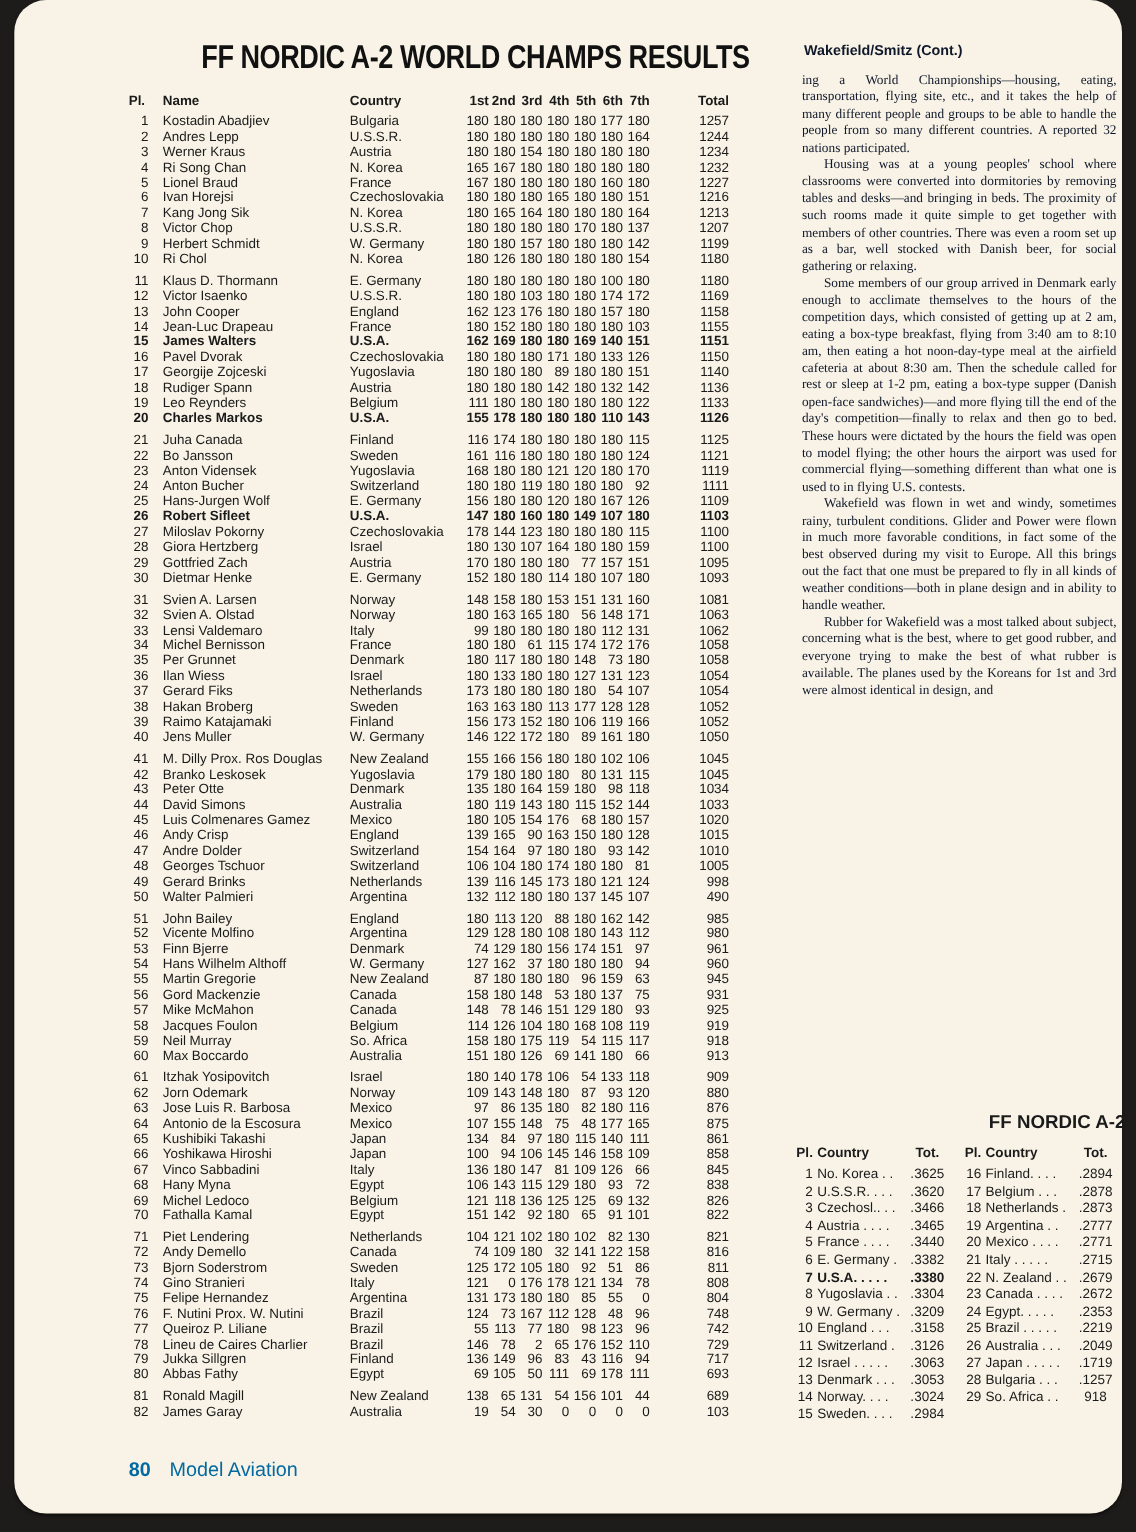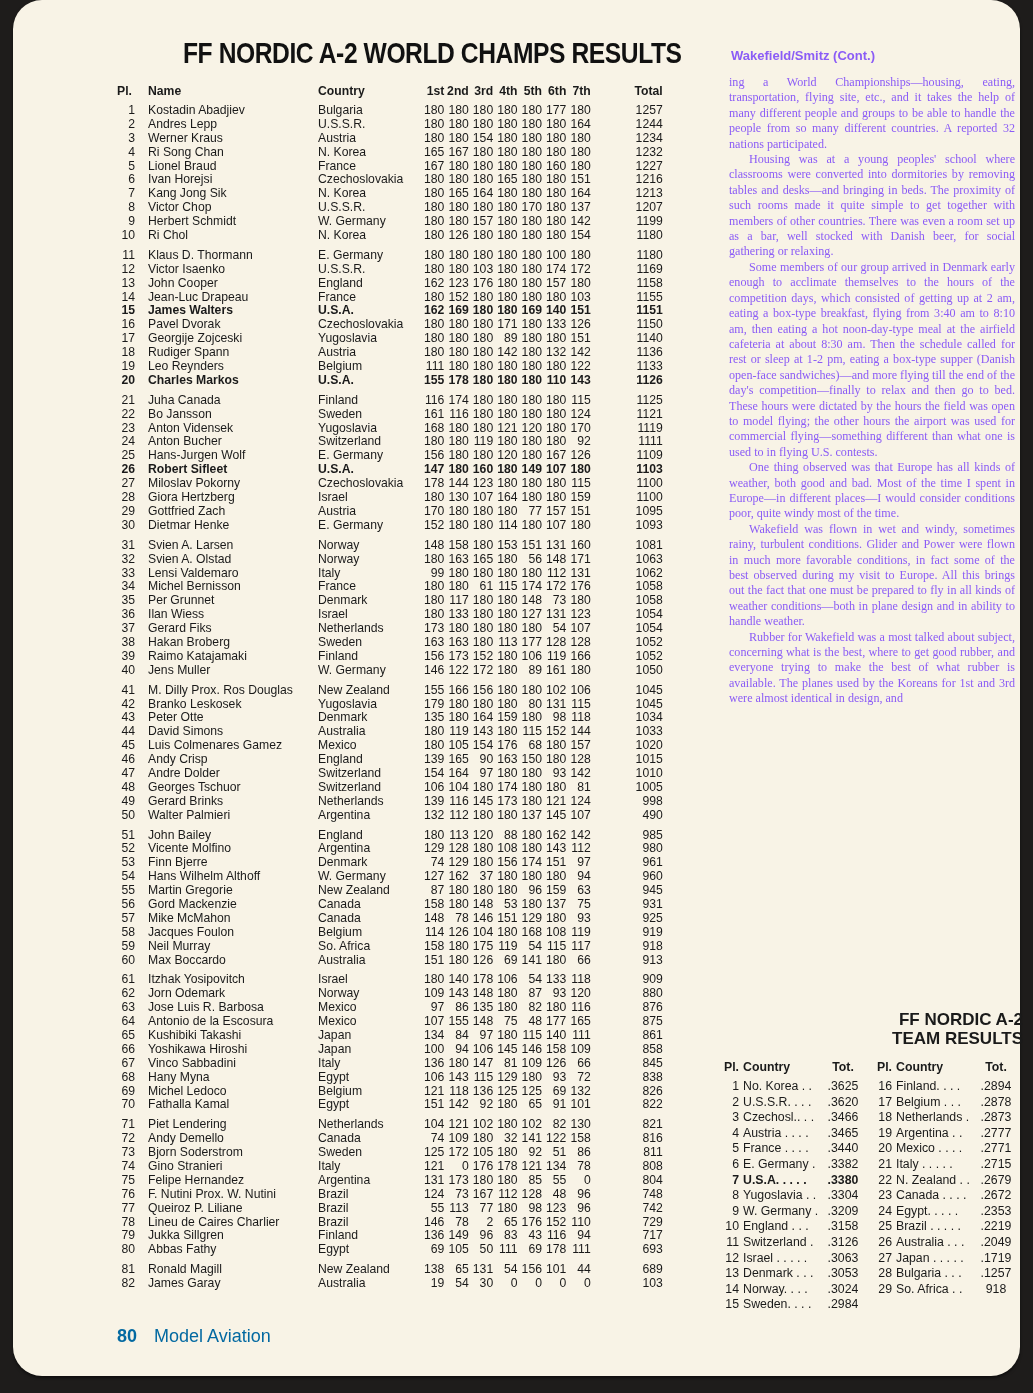--- a/index.html
+++ b/index.html
@@ -10,21 +10,21 @@
   .row { display:flex; height:13.9px; line-height:13.9px; white-space:nowrap; }
   .row.hdr { font-weight:bold; height:18px; line-height:18px; margin-bottom:4px; }
   .row.bold { font-weight:bold; }
   .gap { height:6px; }
   .c-pl { width:18px; text-align:right; }
   .c-name { width:170px; padding-left:13px; overflow:visible; }
   .c-country { width:102px; }
   .c-r { width:24.4px; text-align:right; }
   .c-tot { width:72px; text-align:right; }
   .hdr .c-pl { text-align:left; }
-  .side { position:absolute; left:716px; top:38px; width:286px; font-family:"Liberation Serif", serif; font-size:12.1px; color:#8b5cf6;margin-top:10px; }
+  .side { position:absolute; left:716px; top:38px; width:286px; font-family:"Liberation Serif", serif; font-size:12.1px; color:#0f172a; }
   .side h3 { margin:0 0 12px 2px; font-family:"Liberation Sans", sans-serif; font-size:13px; font-weight:bold; }
   .side p { margin:0; text-align:justify; line-height:15.4px; text-indent:20px; }
   .side p.first { text-indent:0; }
   .team { position:absolute; left:704px; top:1010px; width:306px; font-family:"Liberation Sans", sans-serif; color:#1a1a1a; }
   .team-title { text-align:right; font-weight:bold; font-size:17px; line-height:19px; }
   .team-cols { display:flex; margin-top:12px; font-size:12.3px; }
   .tcol { width:153px; }
   .trow { display:flex; height:15.6px; line-height:15.6px; white-space:nowrap; }
   .trow.hdr { font-weight:bold; height:19px; }
   .trow.bold { font-weight:bold; }
@@ -1131,30 +1131,28 @@
         </div>
       </div>
   </div>
 
   <div class="side">
     <h3>Wakefield/Smitz (Cont.)</h3>
     <div id="paras">
         <p class="first">ing a World Championships—housing, eating, transportation, flying site, etc., and it takes the help of many different people and groups to be able to handle the people from so many different countries. A reported 32 nations participated.</p>
         <p>Housing was at a young peoples' school where classrooms were converted into dormitories by removing tables and desks—and bringing in beds. The proximity of such rooms made it quite simple to get together with members of other countries. There was even a room set up as a bar, well stocked with Danish beer, for social gathering or relaxing.</p>
         <p>Some members of our group arrived in Denmark early enough to acclimate themselves to the hours of the competition days, which consisted of getting up at 2 am, eating a box-type breakfast, flying from 3:40 am to 8:10 am, then eating a hot noon-day-type meal at the airfield cafeteria at about 8:30 am. Then the schedule called for rest or sleep at 1-2 pm, eating a box-type supper (Danish open-face sandwiches)—and more flying till the end of the day's competition—finally to relax and then go to bed. These hours were dictated by the hours the field was open to model flying; the other hours the airport was used for commercial flying—something different than what one is used to in flying U.S. contests.</p>
-        <p>One thing observed was that Europe has all kinds of weather, both good and bad. Most of the time I spent in Europe—in different places—I would consider conditions poor, quite windy most of the time.</p>
         <p>Wakefield was flown in wet and windy, sometimes rainy, turbulent conditions. Glider and Power were flown in much more favorable conditions, in fact some of the best observed during my visit to Europe. All this brings out the fact that one must be prepared to fly in all kinds of weather conditions—both in plane design and in ability to handle weather.</p>
         <p>Rubber for Wakefield was a most talked about subject, concerning what is the best, where to get good rubber, and everyone trying to make the best of what rubber is available. The planes used by the Koreans for 1st and 3rd were almost identical in design, and</p>
       </div>
   </div>
 
   <div class="team">
     <div class="team-title">
       <div>FF NORDIC A-2</div>
-      <div>TEAM RESULTS</div>
     </div>
     <div class="team-cols">
       <div class="tcol" id="tleft">
           <div class="trow hdr">
             <span class="t-pl">Pl.</span>
             <span class="t-c">Country</span>
             <span class="t-tot">Tot.</span>
           </div>
           <div class="trow">
             <span class="t-pl">1</span>

